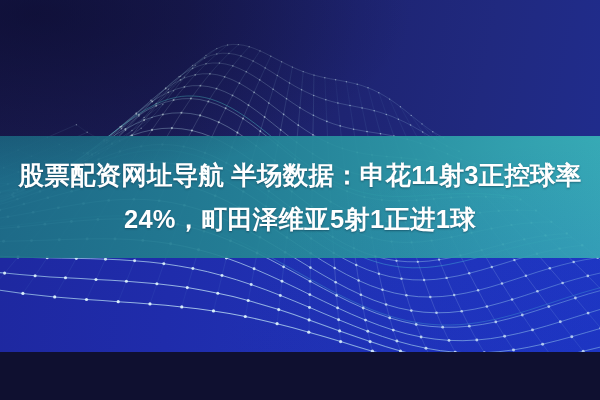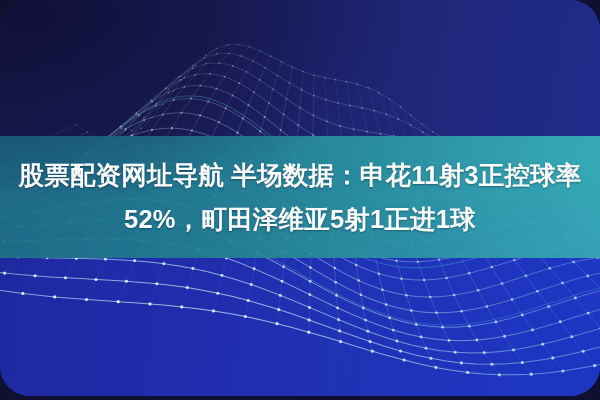--- a/index.html
+++ b/index.html
@@ -5,23 +5,22 @@
 <style>
   * { margin:0; padding:0; box-sizing:border-box; }
   html, body {
     width:600px; height:400px;
     overflow:hidden;
     background:#0f1030;
     font-family:"Liberation Sans","DejaVu Sans",sans-serif;
   }
   #banner {
     position:relative;
-    width:600px; height:396px;
+    width:600px; height:352px;
     overflow:hidden;
-    border-radius:30px;
   }
   
   .bg-base {
     position:absolute; inset:0;
     background:
       linear-gradient(118deg,
         #16174a 0%,
         #1a1b55 22%,
         #1d2275 46%,
         #1d2c96 68%,
@@ -669,16 +668,16 @@
           <circle cx="594.7" cy="365.6" r="1.60" fill="#e6fbff" opacity="0.90"></circle>
         </g>
     </svg>
   </div>
 
   <div class="band"></div>
   <div class="vignette"></div>
 
   <div class="headline">
     <span class="line-1">股票配资网址导航 半场数据：申花11射3正控球率</span>
-    <span class="line-2">52%，町田泽维亚5射1正进1球</span>
+    <span class="line-2">24%，町田泽维亚5射1正进1球</span>
   </div>
 
 </div>
 
 </body></html>

